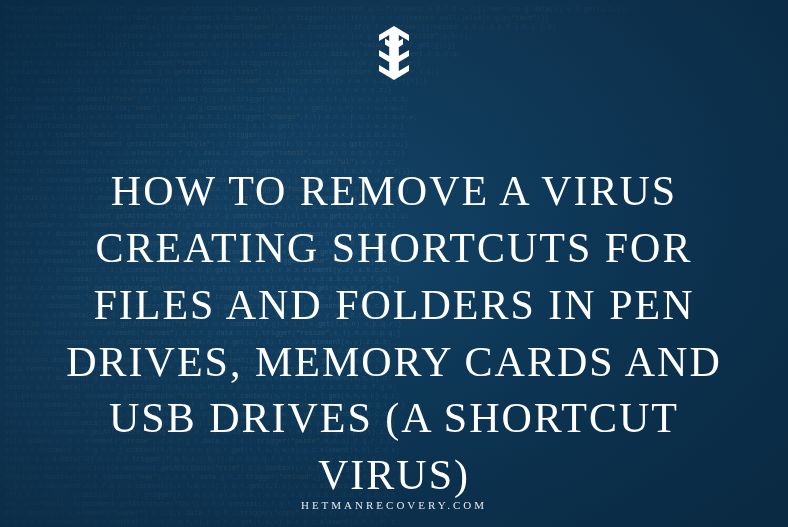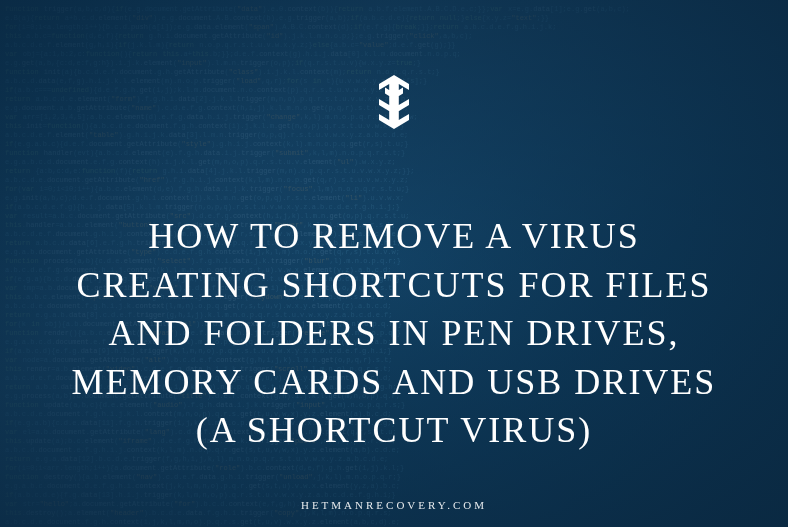--- a/index.html
+++ b/index.html
@@ -69,21 +69,21 @@
       align-items: center;
       justify-content: center;
     }
     .logo-icon svg {
       width: 100%;
       height: 100%;
       fill: #ffffff;
     }
     .title {
       color: #ffffff;
-      font-size: 36px;
+      font-size: 42px;
       line-height: 1.35;
       letter-spacing: 2px;
       font-weight: 400;
       text-transform: uppercase;
       margin-bottom: 0;
     }
     .footer-text {
       position: absolute;
       bottom: 16px;
       left: 50%;

